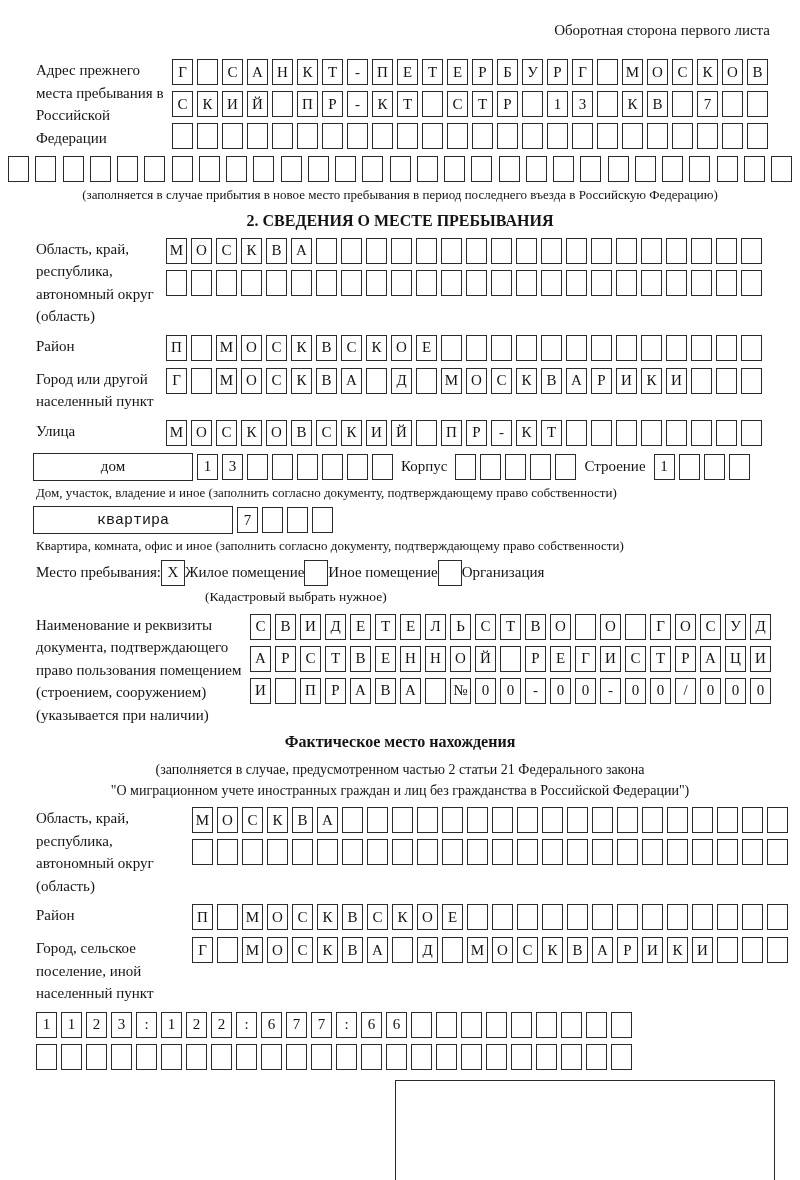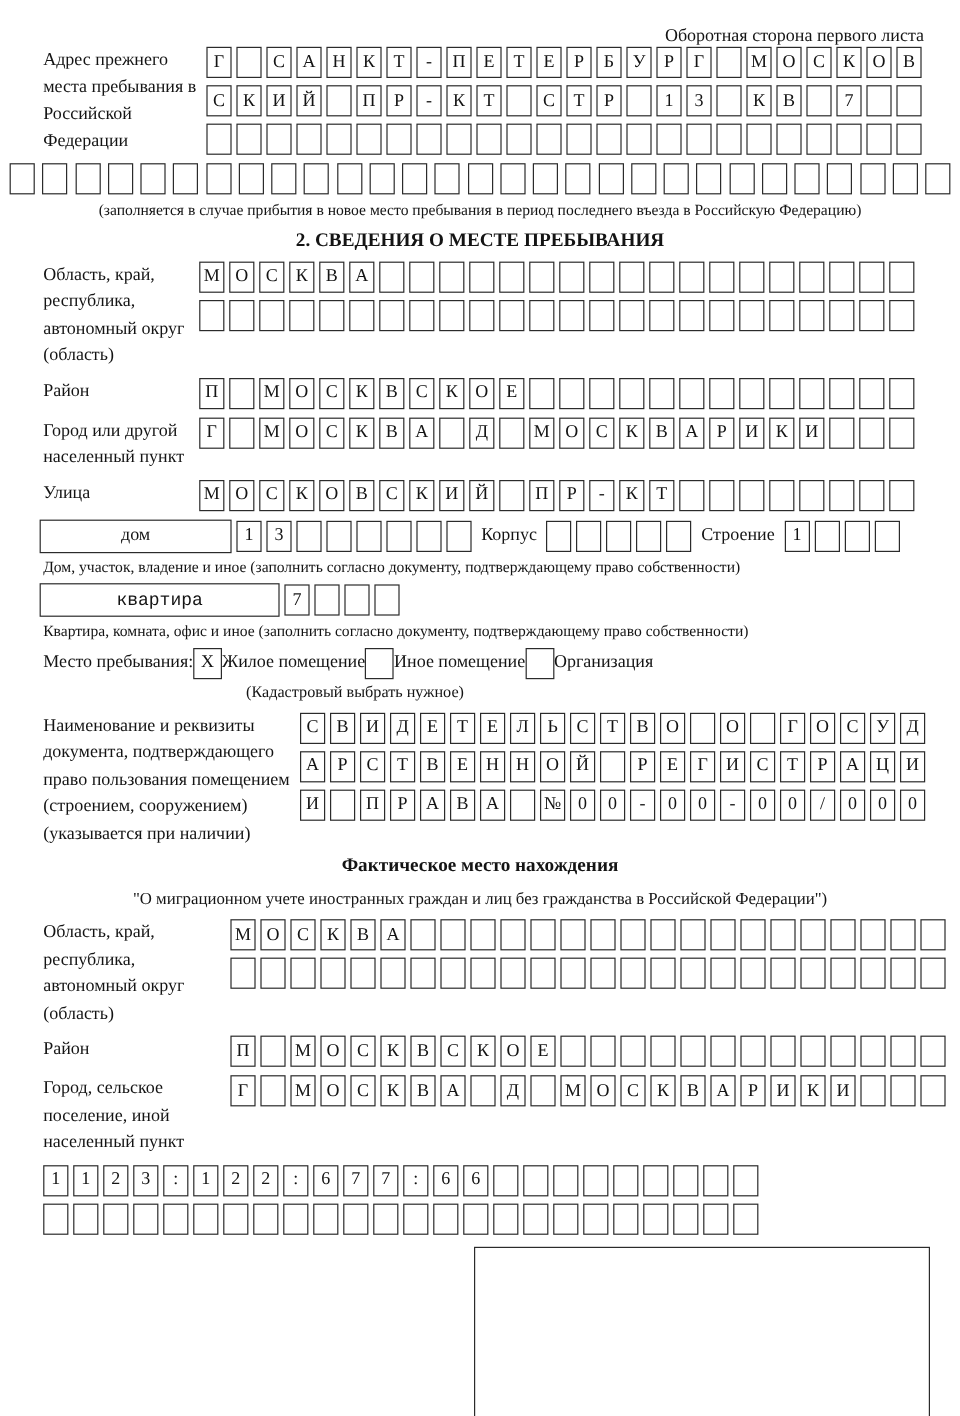--- a/index.html
+++ b/index.html
@@ -16,21 +16,21 @@
     border:1.6px solid #2b2b2b;display:inline-flex;align-items:center;justify-content:center;
     font-size:15px;line-height:1;background:#fff;
   }
   .cellrow{display:flex;gap:4px;}
   .cells-col{display:flex;flex-direction:column;gap:6px;}
 
   .fieldrow{display:flex;margin:0 8px 7px 36px;}
   .lbl{flex:none;font-size:15px;line-height:1.5;padding-right:8px;}
   .w130{width:128px;} .w125{width:122px;} .w150{width:148px;} .w205{width:206px;}
 
-  .block1{}
+  .block1{margin-top:20px;}
   .fullrow{margin:0 8px 4px 8px;justify-content:space-between;}
   .caption{font-size:13px;line-height:1.35;}
   .center{text-align:center;}
   .note-small{margin:0 10px 8px 10px;}
 
   .sec-title{text-align:center;font-weight:bold;font-size:16px;margin:6px 0 8px 0;}
 
   .house-row{display:flex;align-items:center;margin:2px 8px 3px 33px;gap:4px;}
   .namebox{box-sizing:border-box;border:1.7px solid #2b2b2b;height:28px;flex:none;
     display:flex;align-items:center;justify-content:center;font-size:15px;}
@@ -442,20 +442,21 @@
           <span class="cell">0</span>
           <span class="cell">/</span>
           <span class="cell">0</span>
           <span class="cell">0</span>
           <span class="cell">0</span>
         </div>
     </div>
   </div>
 
   <div class="sec-title" style="margin-top:2px;">Фактическое место нахождения</div>
+  <div class="fact-notes center">(заполняется в случае, предусмотренном частью 2 статьи 21 Федерального закона</div>
   <div class="fact-notes center" style="margin-bottom:6px;">"О миграционном учете иностранных граждан и лиц без гражданства в Российской Федерации")</div>
 
   <div class="fieldrow">
     <div class="lbl w150">Область, край, республика, автономный округ (область)</div>
     <div class="cells-col">
       <div class="cellrow">
           <span class="cell">М</span>
           <span class="cell">О</span>
           <span class="cell">С</span>
           <span class="cell">К</span>

